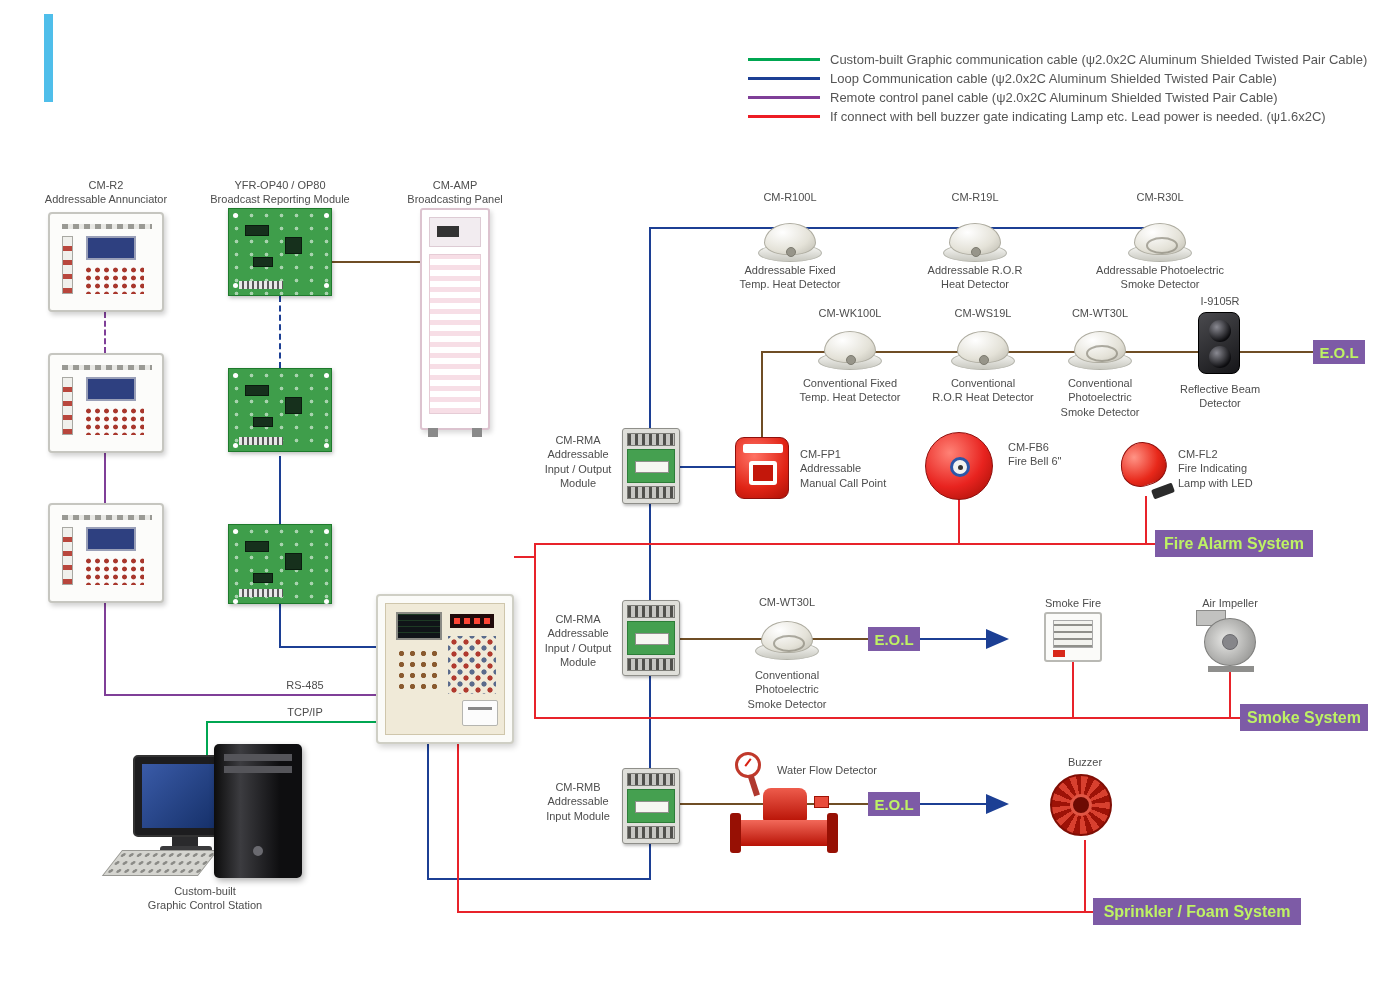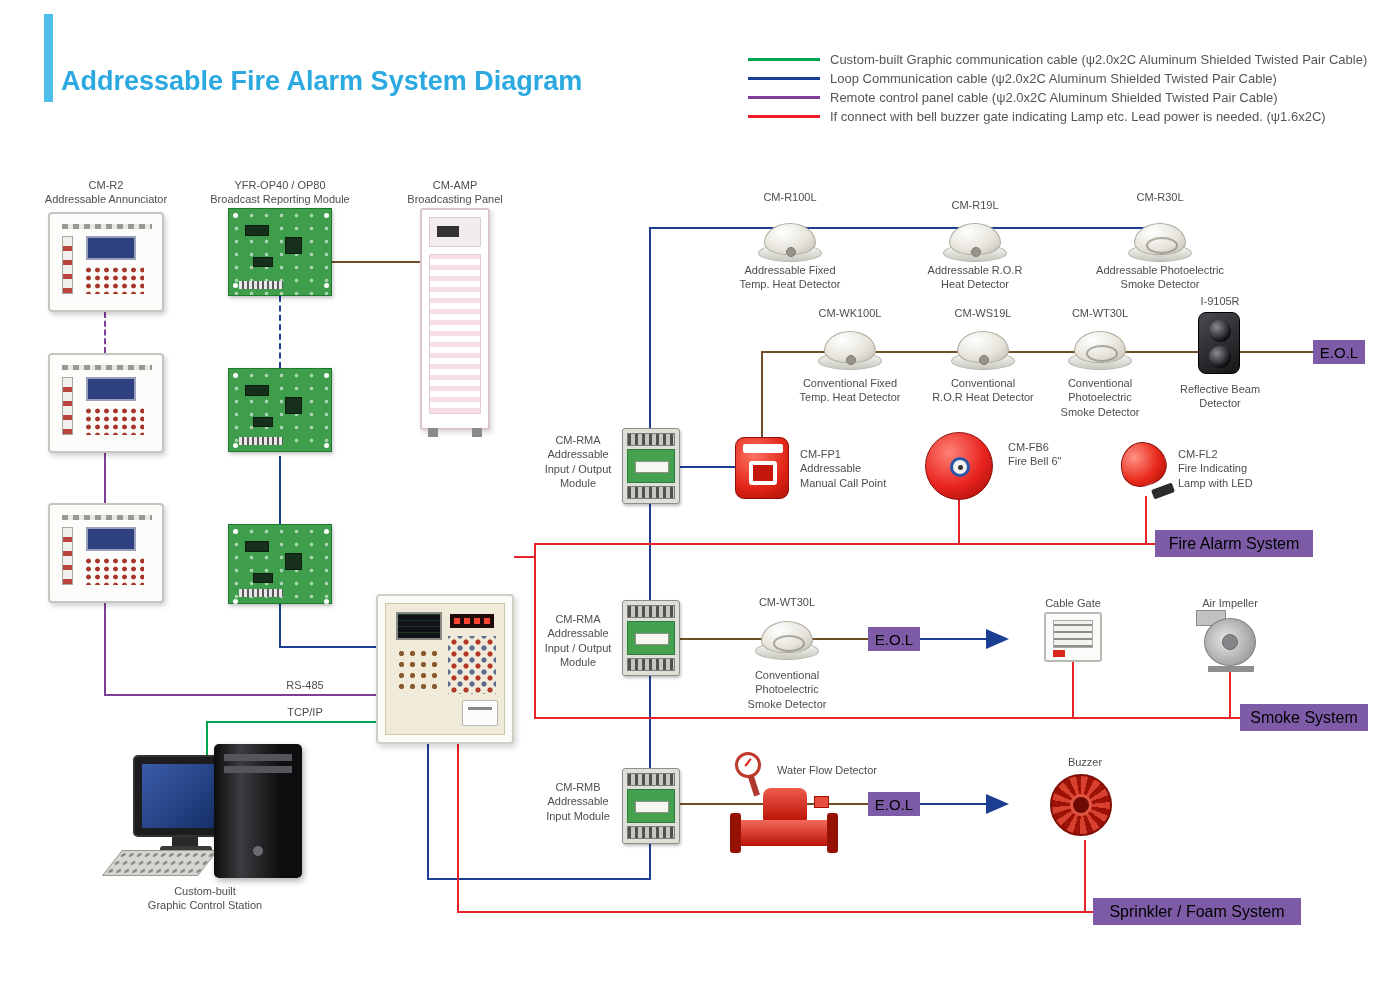--- a/index.html
+++ b/index.html
@@ -12,21 +12,21 @@
   .dashb { width:0 !important; border-left:2px dashed #1C3F94; background:none !important; }
 
   .title-bar { position:absolute; left:44px; top:14px; width:9px; height:88px; background:#4FBEEA; }
   .title { position:absolute; left:61px; top:66px; font-size:27px; font-weight:bold; color:#2BA9E0; }
 
   .legend { position:absolute; left:748px; top:52px; width:620px; height:100px; }
   .lg-row { position:absolute; left:0; height:14px; display:flex; align-items:center; }
   .lg-line { width:72px; height:3px; display:inline-block; flex:none; }
   .lg-text { margin-left:10px; font-size:13px; color:#555; white-space:nowrap; }
 
-  .badge { position:absolute; background:#7D5BA6; color:#000000; font-weight:normal; display:flex; align-items:center; justify-content:center; }
+  .badge { position:absolute; background:#7D5BA6; color:#bef264; font-weight:bold; display:flex; align-items:center; justify-content:center; }
   .badge.eol { width:52px; height:24px; font-size:15px; }
   .badge.sys { height:27px; font-size:16px; }
 
   .arrow { position:absolute; width:0; height:0; border-top:10px solid transparent; border-bottom:10px solid transparent; border-left:23px solid #1C3F94; }
 
   
   .annun { position:absolute; width:116px; height:100px; background:#fcfcfa; border:2px solid #c6c6c0; border-radius:4px; box-shadow:2px 3px 5px rgba(0,0,0,.18); }
   .annun .tstrip { position:absolute; left:12px; top:10px; width:90px; height:5px; background:repeating-linear-gradient(90deg,#9a9a94 0 6px,#e8e8e4 6px 11px); }
   .annun .aside { position:absolute; left:12px; top:22px; width:11px; height:58px; background:repeating-linear-gradient(0deg,#b8463c 0 5px,#f0f0ec 5px 14px); border:1px solid #a8a8a2; }
   .annun .alcd { position:absolute; left:36px; top:22px; width:50px; height:24px; background:#2e4080; border:2px solid #9aa0b8; }
@@ -127,21 +127,20 @@
   .buzzer { position:absolute; width:70px; height:70px; }
   .buzzer .horn { position:absolute; left:2px; top:2px; width:62px; height:62px; border-radius:50%; background:#c3170b; background-image:repeating-conic-gradient(#d8402f 0 14deg,#9d1207 14deg 28deg); border:2px solid #7f0e05; }
   .buzzer .bcent { position:absolute; left:22px; top:22px; width:22px; height:22px; border-radius:50%; background:#6d0a03; border:3px solid #e05544; }
 </style>
 </head>
 <body>
 
 <div id="canvas">
 
   <div class="title-bar"></div>
-  <div class="title">Addressable Fire Alarm System Diagram</div>
 
   <div class="legend">
     <div class="lg-row" style="top:0">
       <span class="lg-line" style="background:#00A651"></span>
       <span class="lg-text">Custom-built Graphic communication cable (ψ2.0x2C Aluminum Shielded Twisted Pair Cable)</span>
     </div>
     <div class="lg-row" style="top:19px">
       <span class="lg-line" style="background:#1C3F94"></span>
       <span class="lg-text">Loop Communication cable (ψ2.0x2C Aluminum Shielded Twisted Pair Cable)</span>
     </div>
@@ -280,21 +279,21 @@
 Graphic Control Station</div>
 
   <div class="lbl" style="left:740px;top:190px;width:100px">CM-R100L</div>
   <div class="det heat" style="left:758px;top:220px">
     <div class="dbase"></div>
       <div class="ddome"></div>
   </div>
   <div class="lbl" style="left:725px;top:263px;width:130px">Addressable Fixed
 Temp. Heat Detector</div>
 
-  <div class="lbl" style="left:925px;top:198px;width:100px">CM-R19L</div>
+  <div class="lbl" style="left:925px;top:190px;width:100px">CM-R19L</div>
   <div class="det heat" style="left:943px;top:220px">
     <div class="dbase"></div>
       <div class="ddome"></div>
   </div>
   <div class="lbl" style="left:910px;top:263px;width:130px">Addressable R.O.R
 Heat Detector</div>
 
   <div class="lbl" style="left:1105px;top:190px;width:110px">CM-R30L</div>
   <div class="det smoke" style="left:1128px;top:220px">
     <div class="dbase"></div>
@@ -390,21 +389,21 @@
   <div class="det smoke" style="left:755px;top:618px">
     <div class="dbase"></div>
       <div class="ddome"></div>
   </div>
   <div class="lbl" style="left:737px;top:668px;width:100px">Conventional
 Photoelectric
 Smoke Detector</div>
 
   <div class="badge eol" style="left:868px;top:627px">E.O.L</div>
 
-  <div class="lbl" style="left:1023px;top:596px;width:100px">Cable Gate</div>
+  <div class="lbl" style="left:1023px;top:596px;width:100px">Smoke Fire</div>
   <div class="sgate" style="left:1044px;top:612px">
     <div class="vents"></div>
     <div class="tagr"></div>
   </div>
 
   <div class="lbl" style="left:1180px;top:596px;width:100px">Air Impeller</div>
   <div class="fan" style="left:1196px;top:610px">
     <div class="outlet"></div>
     <div class="scroll"></div>
     <div class="hub"></div>

